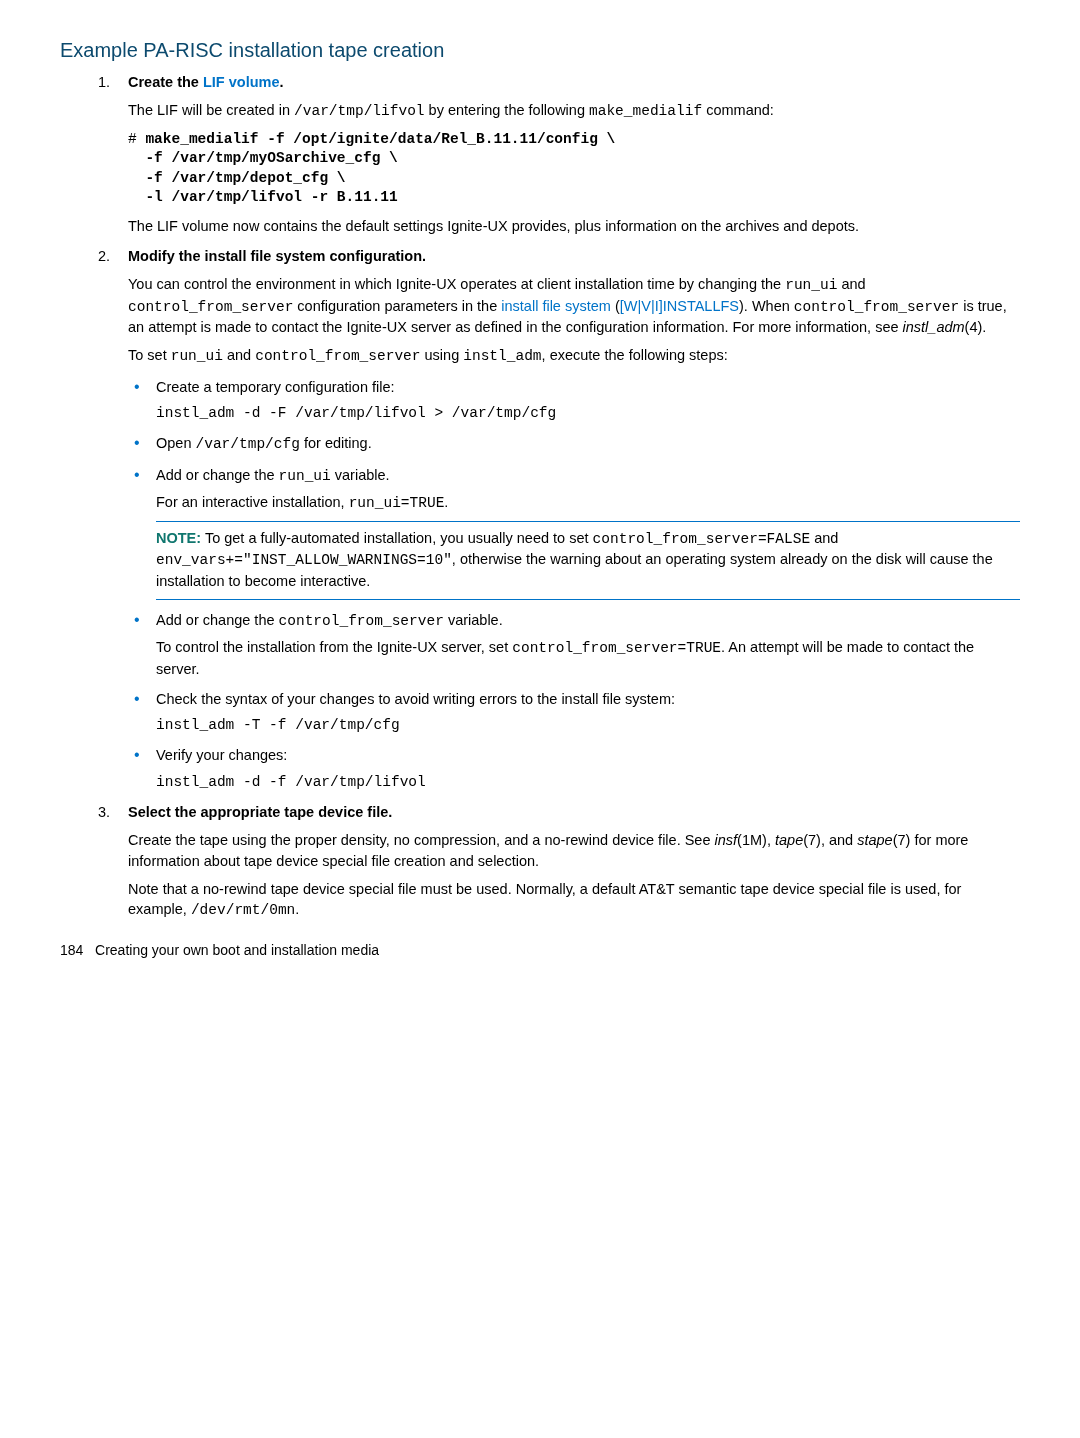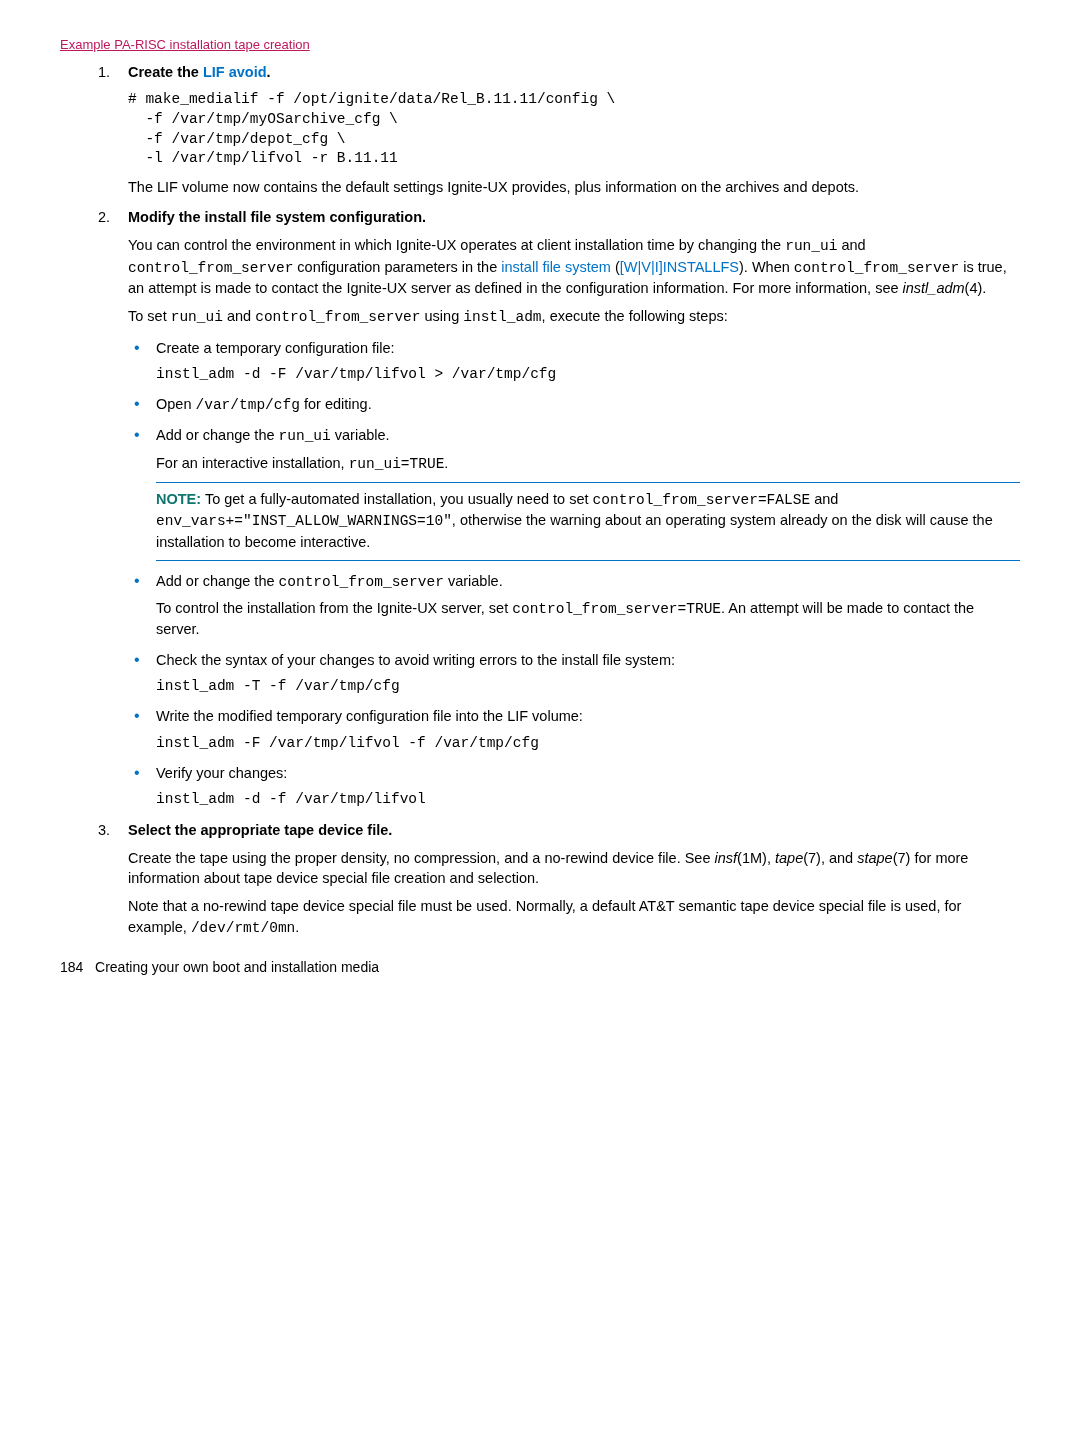--- a/index.html
+++ b/index.html
@@ -8,22 +8,22 @@
     font-size: 14.5px;
     line-height: 1.4;
     color: #000;
     margin: 0;
     padding: 36px 60px 20px 60px;
     width: 1080px;
     box-sizing: border-box;
   }
   .mono { font-family: "Courier New", Courier, monospace; font-size: 14.5px; }
   .blue-link { color: #0073c8; }
-  .h2 { color: #be185d; font-size: 13px; font-weight: normal; margin: 0 0 8px 0; text-decoration: underline; }
-  .bold { font-weight: normal; }
+  .h2 { color: #0c4a6e; font-size: 20px; font-weight: normal; margin: 0 0 8px 0; }
+  .bold { font-weight: bold; }
   .note-label { color: #0f766e; font-weight: bold; }
   ol.main { padding-left: 54px; margin-top: 6px; }
   ol.main > li { padding-left: 14px; margin-bottom: 10px; }
   ol.main > li::marker { font-weight: normal; }
   ol.main > li > .step-title { font-weight: bold; display: block; margin-bottom: 8px; }
   ul.bullets { list-style: none; padding-left: 0; margin: 10px 0; }
   ul.bullets > li { position: relative; padding-left: 28px; margin-bottom: 10px; }
   ul.bullets > li::before { content: "•"; position: absolute; left: 6px; color: #0073c8; font-size: 16px; line-height: 1.2; }
   pre.code { font-family: "Courier New", Courier, monospace; font-size: 14.5px; margin: 6px 0 8px 0; line-height: 1.35; white-space: pre; }
   .para { margin: 6px 0 8px 0; }
@@ -33,23 +33,26 @@
 </style>
 </head>
 <body>
 
 <div class="h2">Example PA-RISC installation tape creation</div>
 
 <ol class="main">
 
   <li>
     <span class="step-title">
-      <span>Create the </span><span class="blue-link">LIF avoid</span><span>.</span>
+      <span>Create the </span><span class="blue-link">LIF volume</span><span>.</span>
     </span>
 
+    <div class="para">
+      <span>The LIF will be created in </span><span class="mono">/var/tmp/lifvol</span><span> by entering the following </span><span class="mono">make_medialif</span><span> command:</span>
+    </div>
 
     <pre class="code"><span># </span><span class="bold">make_medialif -f /opt/ignite/data/Rel_B.11.11/config \</span>
 <span class="bold">  -f /var/tmp/myOSarchive_cfg \</span>
 <span class="bold">  -f /var/tmp/depot_cfg \</span>
 <span class="bold">  -l /var/tmp/lifvol -r B.11.11</span>
 </pre>
 
     <div class="para">The LIF volume now contains the default settings Ignite-UX provides, plus information on the archives and depots.</div>
   </li>
 
@@ -91,24 +94,20 @@
         </div>
         <div class="para">
           <span>To control the installation from the Ignite-UX server, set </span><span class="mono">control_from_server=TRUE</span><span>. An attempt will be made to contact the server.</span>
         </div>
       </li>
       <li>
         <div>Check the syntax of your changes to avoid writing errors to the install file system:</div>
         <div class="mono" style="margin-top:6px">instl_adm -T -f /var/tmp/cfg</div>
       </li>
       <li>
-        <div>Write the modified temporary configuration file into the LIF volume:</div>
-        <div class="mono" style="margin-top:6px">instl_adm -F /var/tmp/lifvol -f /var/tmp/cfg</div>
-      </li>
-      <li>
         <div>Verify your changes:</div>
         <div class="mono" style="margin-top:6px">instl_adm -d -f /var/tmp/lifvol</div>
       </li>
     </ul>
   </li>
 
   <li>
     <span class="step-title">Select the appropriate tape device file.</span>
     <div class="para">
       <span>Create the tape using the proper density, no compression, and a no-rewind device file. See </span><span class="italic">insf</span><span>(1M), </span><span class="italic">tape</span><span>(7), and </span><span class="italic">stape</span><span>(7) for more information about tape device special file creation and selection.</span>

